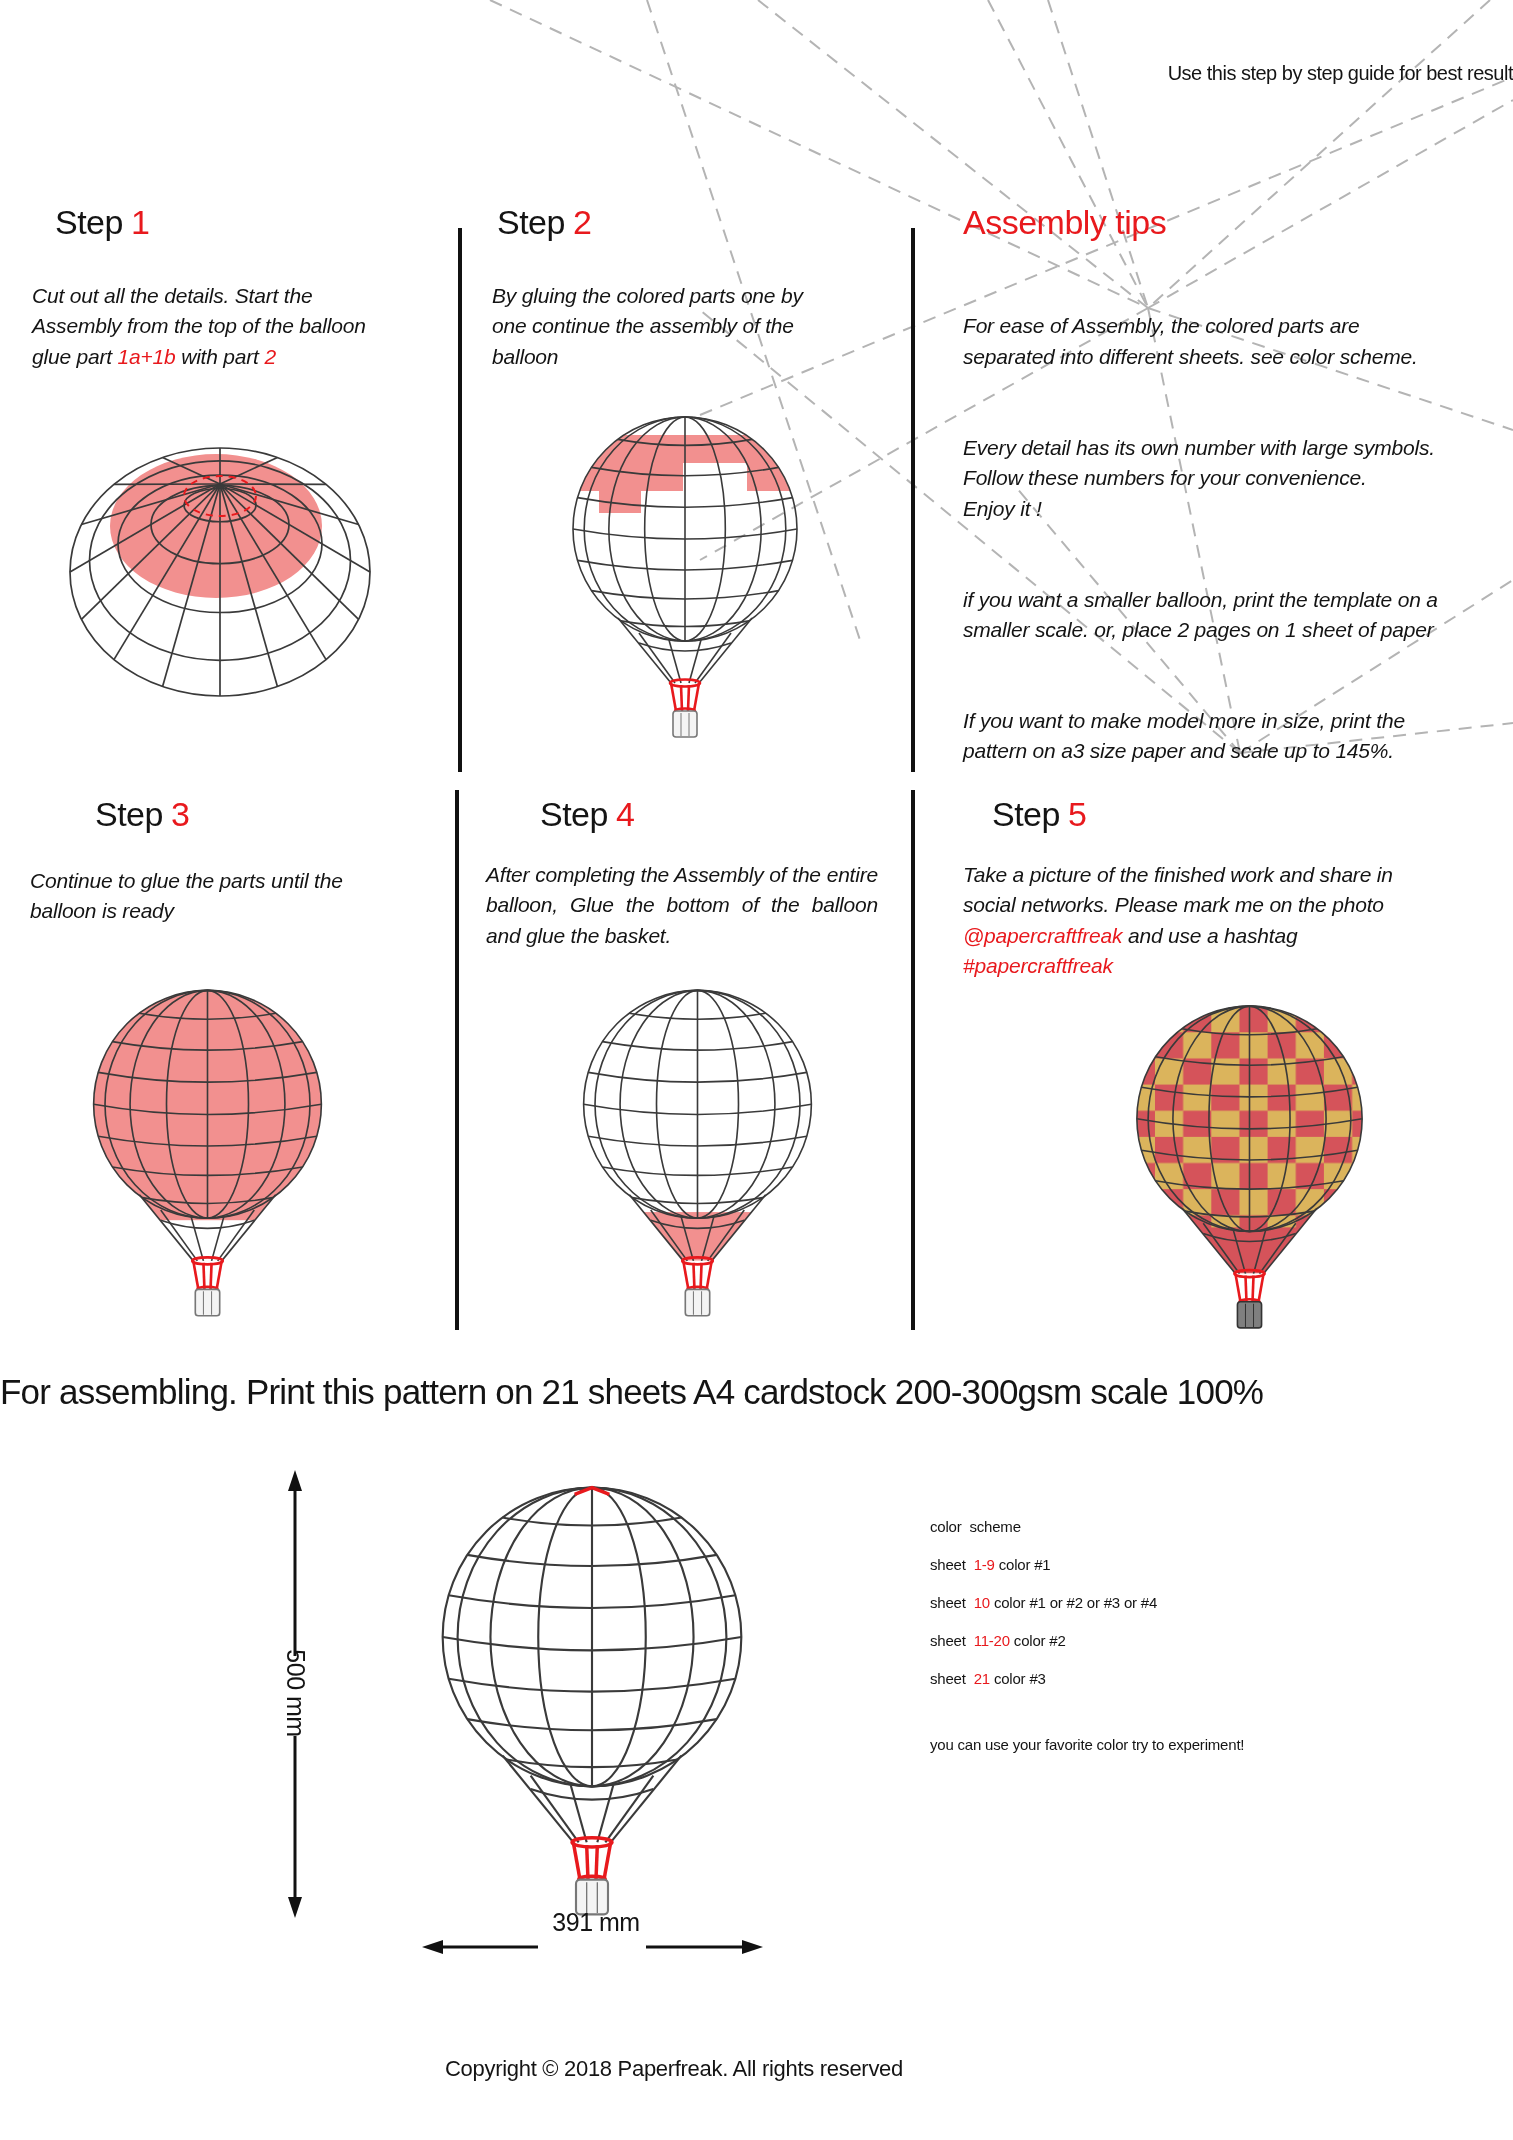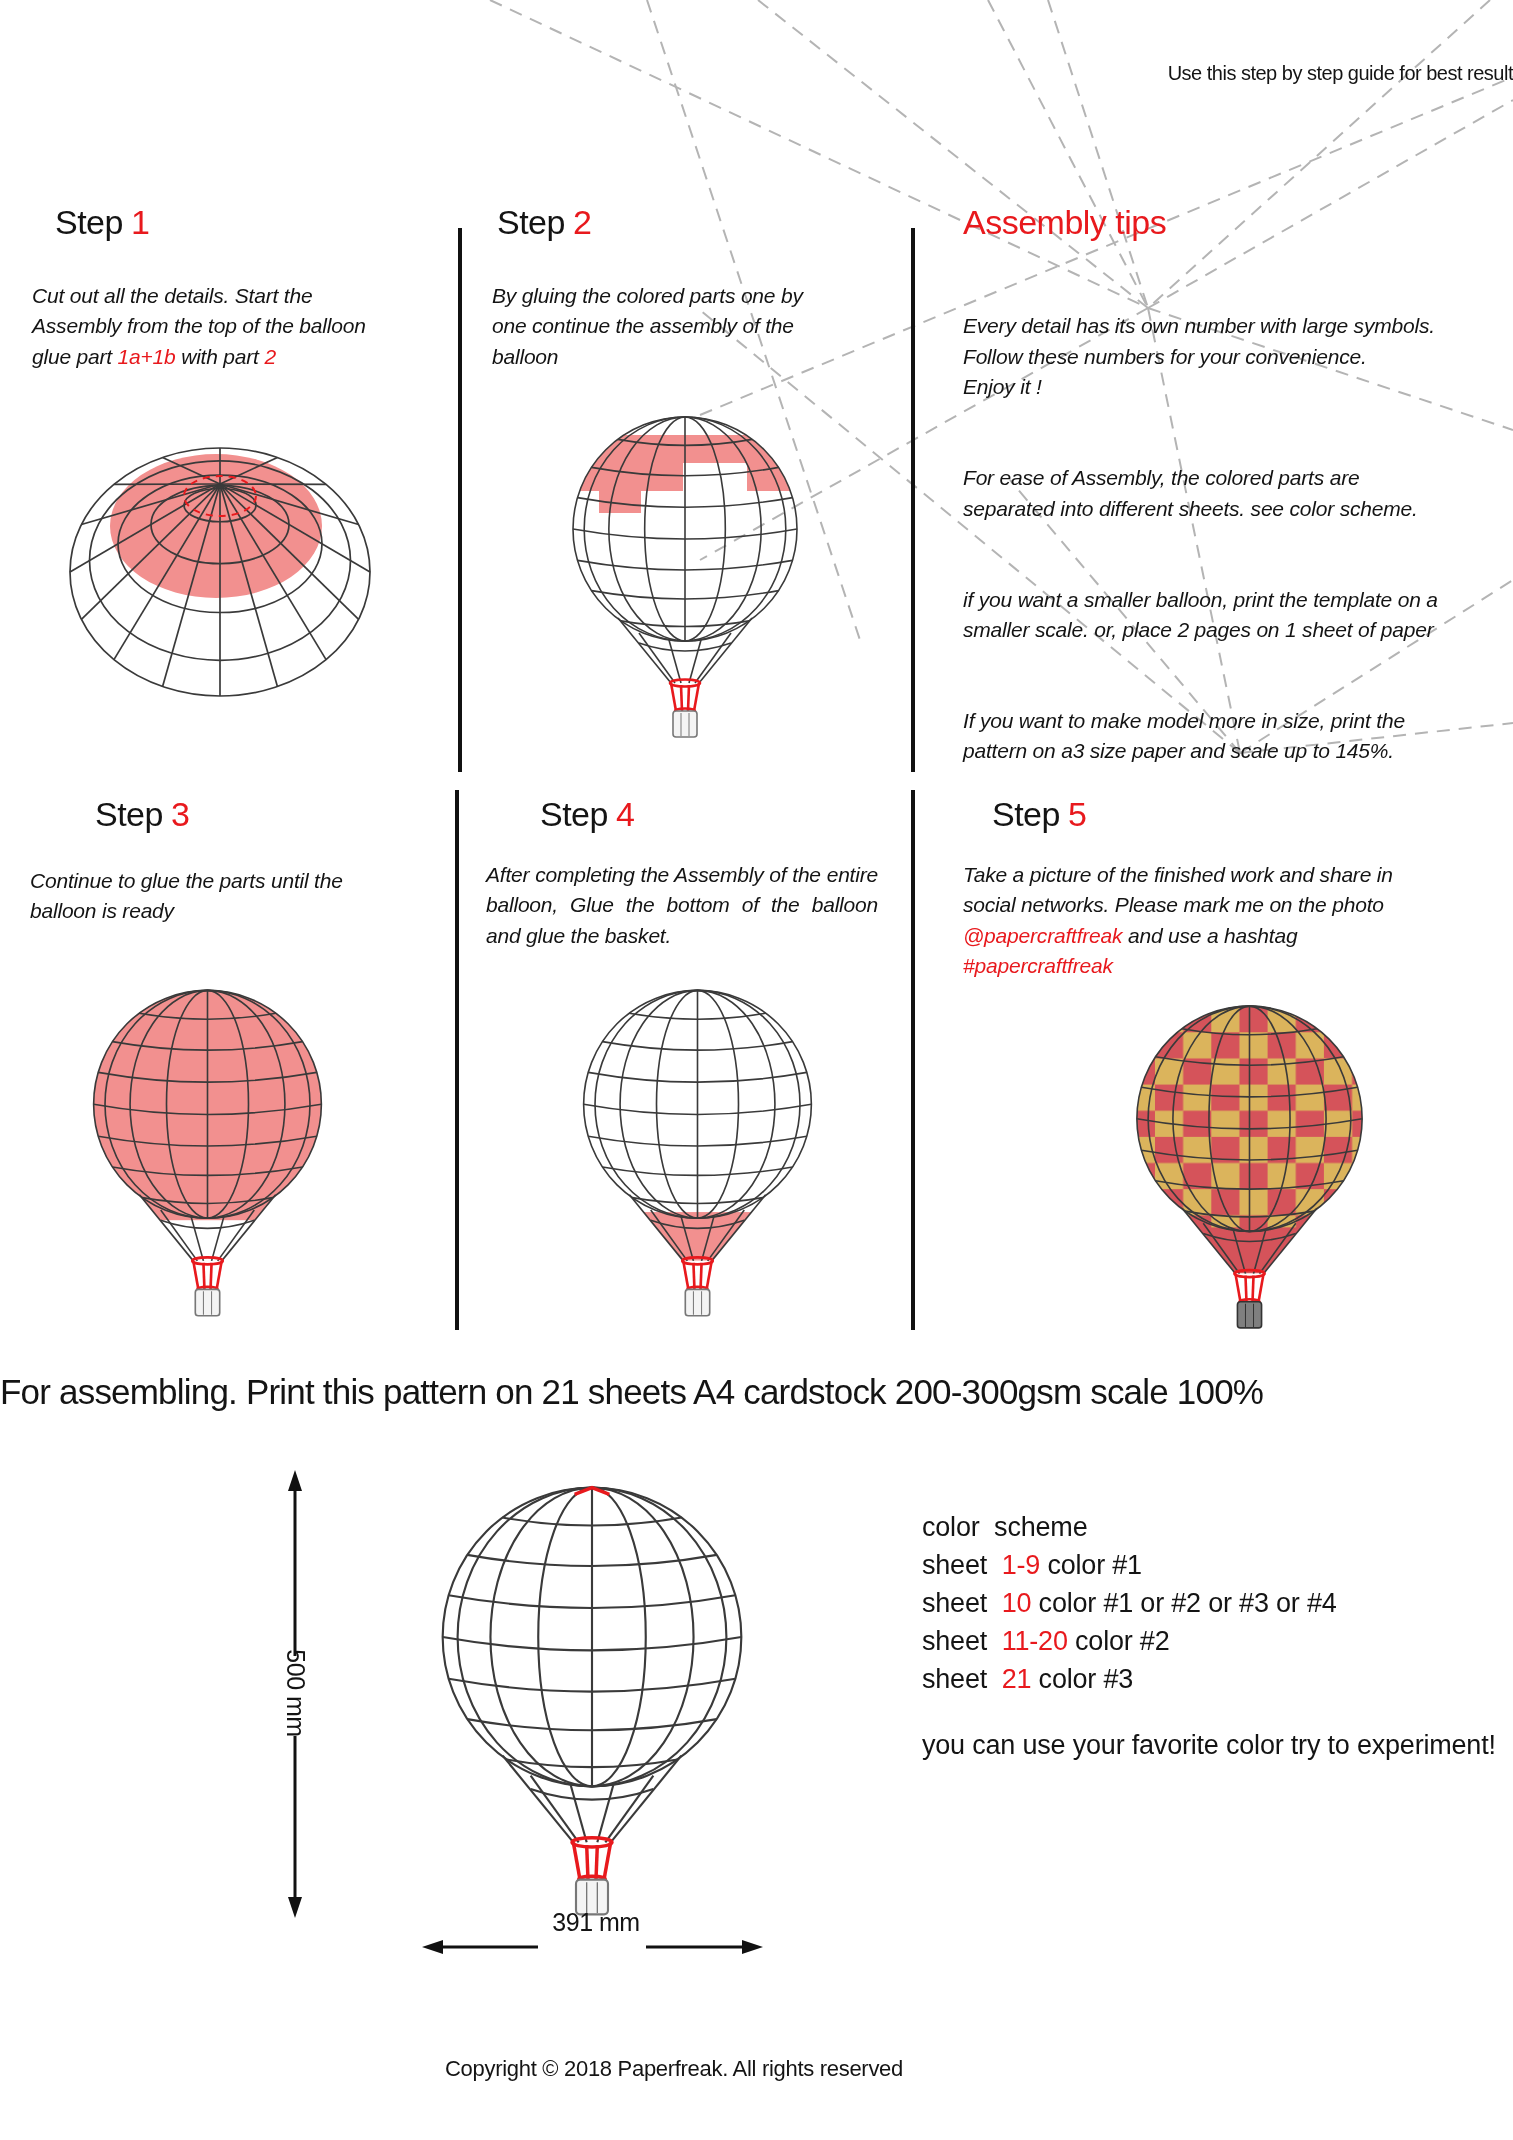--- a/index.html
+++ b/index.html
@@ -11,21 +11,21 @@
   .title{top:62px;left:0;width:1513px;text-align:right;font-size:20px;letter-spacing:-0.5px;}
   .step-head{font-size:34px;letter-spacing:-0.5px;white-space:nowrap;}
   .step-head .num{margin-left:8px;}
   .red{color:var(--accent,#e8191d);}
   .body-text{font-size:21px;line-height:1.45;letter-spacing:-0.2px;white-space:pre-line;font-style:italic;}
   .sep{width:4px;background:#111;}
   .tips p{margin:0 0 30px 0;white-space:pre-line;}
   .big-heading{top:1372px;left:0;width:1219px;text-align:center;font-size:35px;letter-spacing:-0.8px;white-space:nowrap;}
   .dim-label{font-size:25px;letter-spacing:-0.5px;text-align:center;white-space:nowrap;}
   .vrot{transform:rotate(90deg);}
-  .scheme{font-size:27px;letter-spacing:-0.2px;}
+  .scheme{font-size:15px;letter-spacing:-0.2px;margin-left:8px;}
   .scheme div{white-space:pre;line-height:38px;}
   .scheme .footer{margin-top:28px;}
   .copyright{top:2056px;left:0;width:1348px;text-align:center;font-size:22px;letter-spacing:-0.3px;}
   svg{display:block;}
 </style>
 </head>
 <body>
 
 <svg class="abs" id="dash-web" style="left:0;top:0" width="1513" height="800" viewBox="0 0 1513 800">
     <line x1="490" y1="0" x2="1148" y2="308" stroke="#b4b4b4" stroke-width="2" stroke-dasharray="13 9"></line>
@@ -135,24 +135,24 @@
     </g>
     <rect x="138" y="320" width="24" height="26" rx="3" fill="#f4f4f4" stroke="#777" stroke-width="1.6"></rect>
     <line x1="146" y1="322" x2="146" y2="345" stroke="#777" stroke-width="1"></line>
     <line x1="154" y1="322" x2="154" y2="345" stroke="#777" stroke-width="1"></line>
   </svg>
 
 <div class="abs sep" style="left:911px;top:228px;height:544px"></div>
 
 <div class="abs step-head red" style="left:963px;top:203px">Assembly tips</div>
 <div class="abs body-text tips" style="left:963px;top:281px;width:482px">
+  <p>For ease of Assembly, the colored parts are separated into different sheets. see color scheme.</p>
   <p>Every detail has its own number with large symbols.
 Follow these numbers for your convenience.
 Enjoy it !</p>
-  <p>For ease of Assembly, the colored parts are separated into different sheets. see color scheme.</p>
   <p>if you want a smaller balloon, print the template on a smaller scale. or, place 2 pages on 1 sheet of paper</p>
   <p>If you want to make model more in size, print the pattern on a3 size paper and scale up to 145%.</p>
 </div>
 
 <div class="abs step-head" style="left:95px;top:795px">
   <span>Step</span><span class="num red">3</span>
 </div>
 <div class="abs body-text" style="left:30px;top:866px;width:372px">Continue to glue the parts until the balloon is ready</div>
 <svg class="abs" id="b3" style="left:55px;top:963px" width="305" height="368" viewBox="0 0 300 360">
     <defs>

